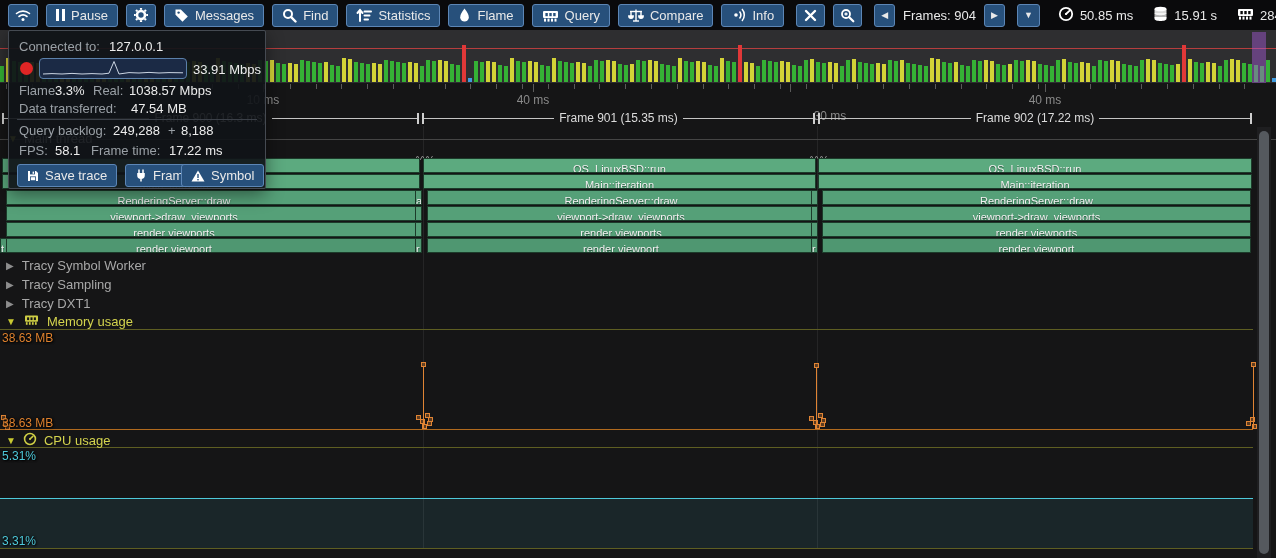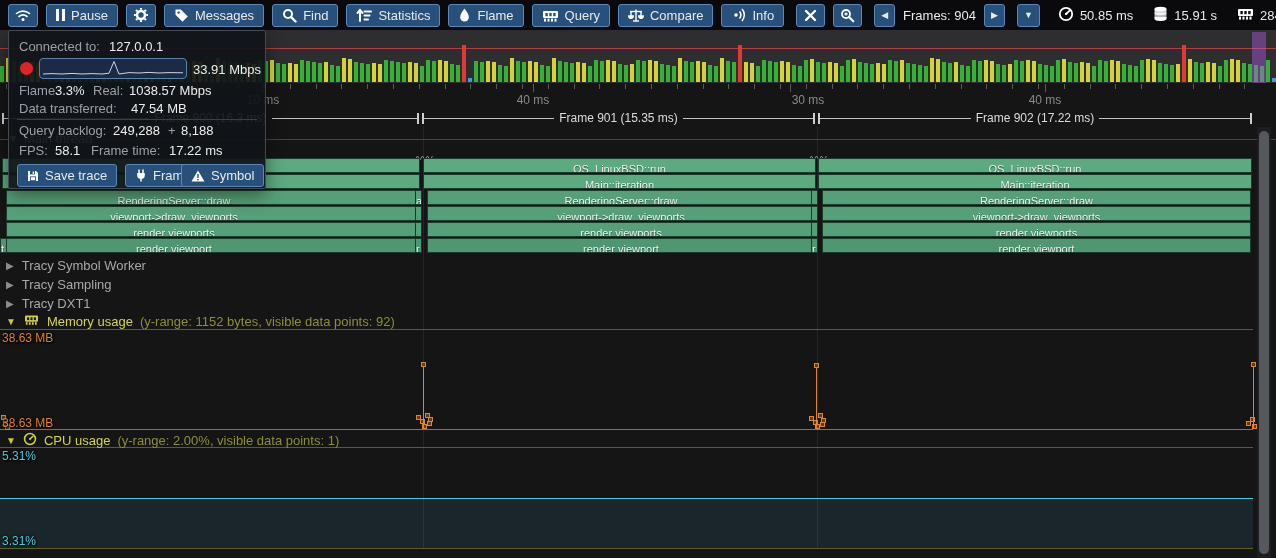--- a/index.html
+++ b/index.html
@@ -519,21 +519,21 @@
     <div class="tick" style="left: 1141.2px; height: 5px;"></div>
     <div class="tick" style="left: 1167px; height: 5px;"></div>
     <div class="tick" style="left: 1192.8px; height: 5px;"></div>
     <div class="tick" style="left: 1218.6px; height: 5px;"></div>
     <div class="tick" style="left: 1244.4px; height: 5px;"></div>
     <div class="tick" style="left: 263px; height: 8px;"></div>
     <div class="lbl" style="left: 263px;">10 ms</div>
     <div class="tick" style="left: 533px; height: 8px;"></div>
     <div class="lbl" style="left: 533px;">40 ms</div>
     <div class="tick" style="left: 790px; height: 8px;"></div>
-    <div class="lbl" style="left: 808px;">30 ms</div>
+    <div class="lbl" style="left: 830px; margin-top: 16px;">30 ms</div>
     <div class="tick" style="left: 1045px; height: 8px;"></div>
     <div class="lbl" style="left: 1045px;">40 ms</div>
   </div>
 
 <div id="frames-band">
     <div class="frame-seg" style="left: 2px; width: 417px;">
       <div class="fb"></div>
       <div class="fl" style="flex: 1 1 0px;"></div>
       <span>Frame 900 (16.3 ms)</span>
       <div class="fl" style="flex: 1 1 0px;"></div>
@@ -625,21 +625,20 @@
         <rect x="7.3" y="5" width="2.4" height="3.2" fill="#151516"></rect>
         <rect x="11.2" y="5" width="2.4" height="3.2" fill="#151516"></rect>
         <g fill="#cfcf45">
           <rect x="2" y="10.6" width="2" height="3"></rect>
           <rect x="5.5" y="10.6" width="2" height="3"></rect>
           <rect x="9" y="10.6" width="2" height="3"></rect>
           <rect x="12.5" y="10.6" width="2" height="3"></rect>
         </g>
       </svg></span>
   <span class="plot-title-mem">Memory usage</span>
-  <span class="plot-note">(y-range: 1152 bytes, visible data points: 92)</span>
 </div>
 <div class="hline under" style="top:329px"></div>
 <div class="plot-val orange" style="left:2px;top:331px">38.63 MB</div>
 <div class="hline mem-line" style="top:429px"></div>
 <div id="mem-spikes">
     <div class="spike-line" style="left: 423px; top: 367px; height: 62px;"></div>
     <div class="msq" style="left: 421px; top: 362px;"></div>
     <div class="spike-line" style="left: 816px; top: 368px; height: 61px;"></div>
     <div class="msq" style="left: 814px; top: 363px;"></div>
     <div class="spike-line" style="left: 1253px; top: 367px; height: 62px;"></div>
@@ -666,21 +665,20 @@
 <div class="plot-val orange" style="left:2px;top:416px">38.63 MB</div>
 
 <div class="plot-head" style="top:432px">
   <span class="tri-exp">▼</span>
   <span><svg width="14" height="14" viewBox="0 0 16 16" stroke="#cfcf45" fill="none">
         <circle cx="8" cy="8" r="6.2" stroke-width="1.8"></circle>
         <line x1="8" y1="8" x2="11.2" y2="5" stroke-width="1.8" stroke-linecap="round"></line>
         <circle cx="8" cy="8" r="1.1" fill="#cfcf45" stroke="none"></circle>
       </svg></span>
   <span class="plot-title-cpu">CPU usage</span>
-  <span class="plot-note">(y-range: 2.00%, visible data points: 1)</span>
 </div>
 <div class="hline under" style="top:447px"></div>
 <div class="plot-val cyan" style="left:2px;top:449px">5.31%</div>
 <div id="cpu-fill" style="top: 499px; height: 49px;"></div>
 <div class="hline cpu-line" id="cpu-line" style="top: 498px;"></div>
 <div class="plot-val cyan" style="left:2px;top:534px">3.31%</div>
 <div class="hline under" style="top:548px"></div>
 
 <div id="sb-track"></div>
 <div id="sb-thumb"></div>

